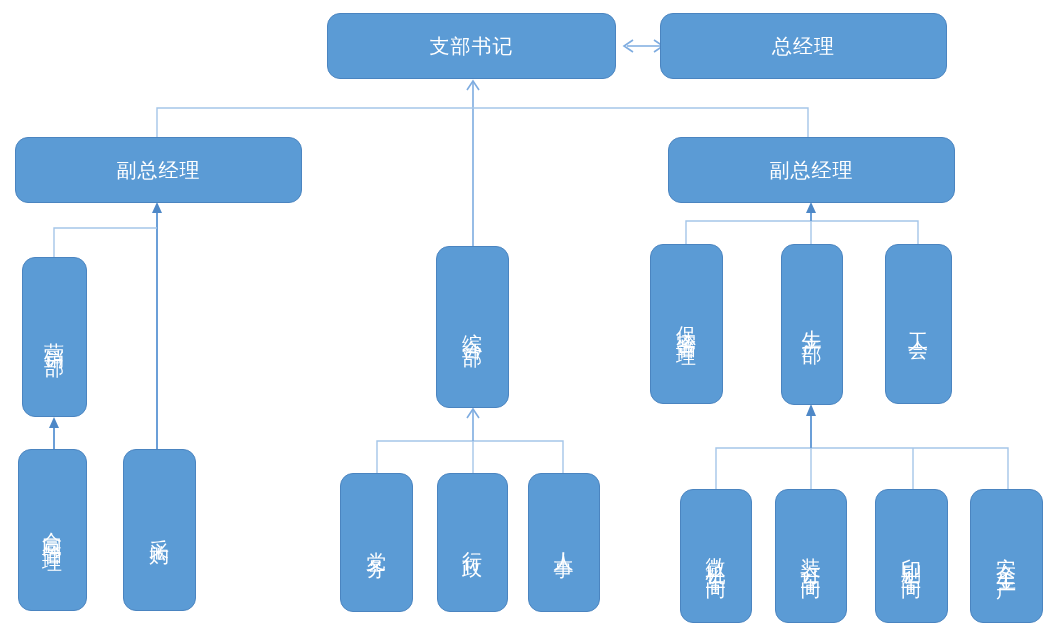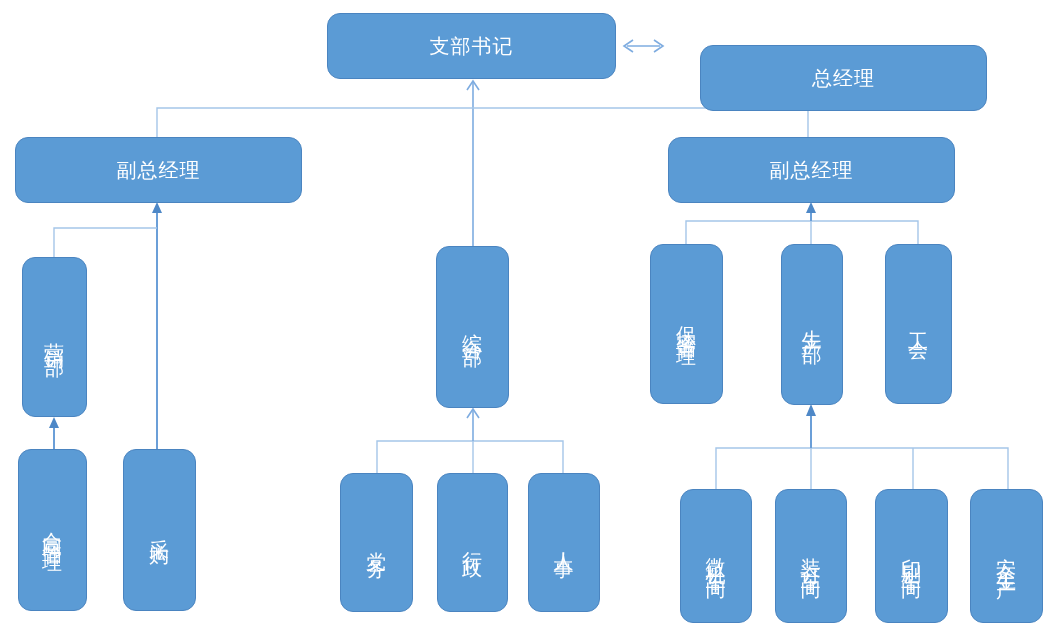--- a/index.html
+++ b/index.html
@@ -73,21 +73,21 @@
     <g>
       <polyline class="wire" points="716,489 716,448 1008,448 1008,489"></polyline>
       <line class="wire" x1="811" y1="448" x2="811" y2="489"></line>
       <line class="wire" x1="913" y1="448" x2="913" y2="489"></line>
       <line class="wire accent" x1="811" y1="408" x2="811" y2="448"></line>
       <polygon class="tri" points="811,404 806,416 816,416"></polygon>
     </g>
   </svg>
 
   <div class="node h" style="left:327px;top:13px;width:289px;height:66px;">支部书记</div>
-  <div class="node h" style="left:700px;top:13px;width:287px;height:66px;margin-top:32px;">总经理</div>
+  <div class="node h" style="left:660px;top:13px;width:287px;height:66px;">总经理</div>
 
   <div class="node h" style="left:15px;top:137px;width:287px;height:66px;">副总经理</div>
   <div class="node h" style="left:668px;top:137px;width:287px;height:66px;">副总经理</div>
 
   <div class="node v" style="left:22px;top:257px;width:65px;height:160px;">营销部</div>
   <div class="node v" style="left:436px;top:246px;width:73px;height:162px;">综合部</div>
   <div class="node v" style="left:650px;top:244px;width:73px;height:160px;">保密管理</div>
   <div class="node v" style="left:781px;top:244px;width:62px;height:161px;">生产部</div>
   <div class="node v" style="left:885px;top:244px;width:67px;height:160px;">工会</div>
 

